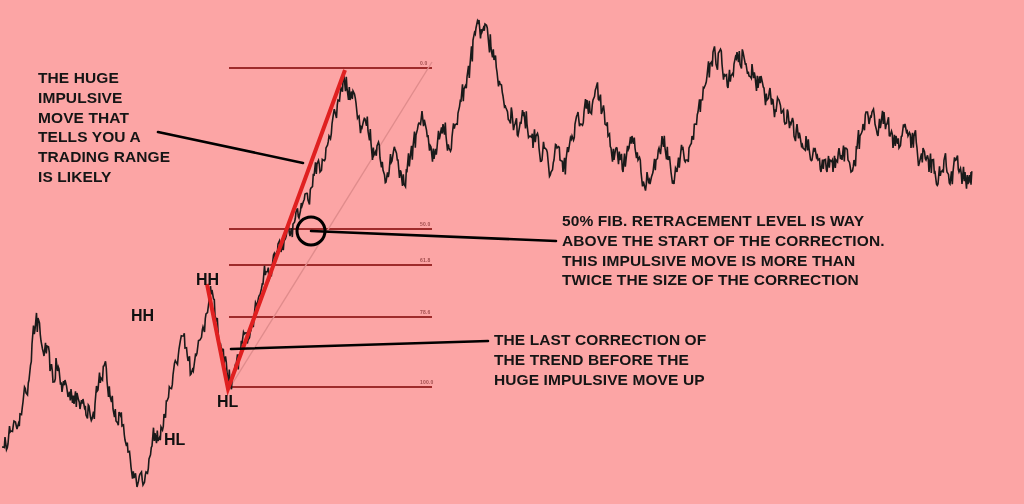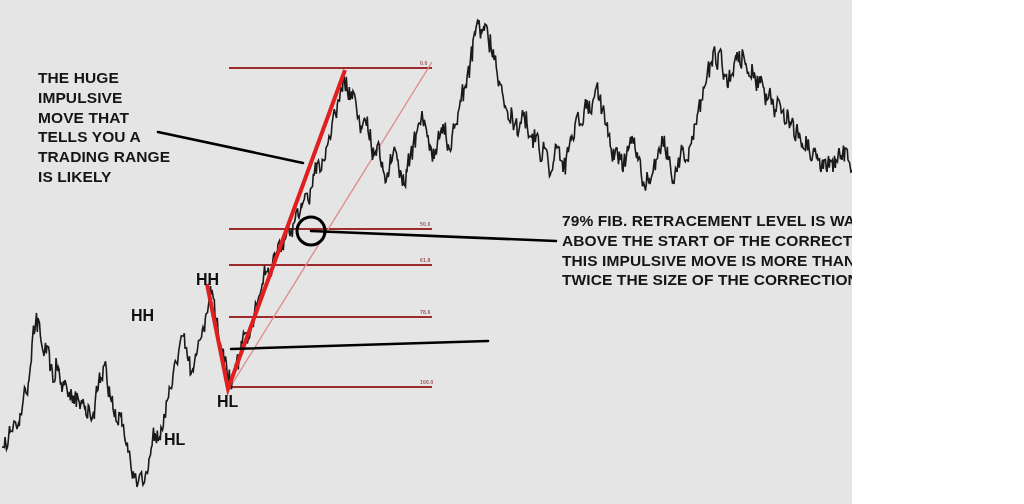--- a/index.html
+++ b/index.html
@@ -3,23 +3,23 @@
 <meta charset="utf-8">
 <title>Annotated Price Chart</title>
 <style>
   html, body {
     margin: 0;
     padding: 0;
     background: #ffffff;
   }
   #root {
     position: relative;
-    width: 852px;
+    width: 1024px;
     height: 504px;
-    background: #e5e5e5;
+    background: #fca5a5;
     overflow: hidden;
     font-family: "Liberation Sans", sans-serif;
   }
   #chart-svg {
     position: absolute;
     left: 0;
     top: 0;
     width: 1024px;
     height: 504px;
   }
@@ -86,25 +86,28 @@
       </g>
   </svg>
 
   <div class="anno anno-block" id="anno-impulse" style="left:38px; top:68px;">THE HUGE
 IMPULSIVE
 MOVE THAT
 TELLS YOU A
 TRADING RANGE
 IS LIKELY</div>
 
-  <div class="anno anno-block" id="anno-fib" style="left:562px; top:211px;">79% FIB. RETRACEMENT LEVEL IS WAY
+  <div class="anno anno-block" id="anno-fib" style="left:562px; top:211px;">50% FIB. RETRACEMENT LEVEL IS WAY
 ABOVE THE START OF THE CORRECTION.
 THIS IMPULSIVE MOVE IS MORE THAN
 TWICE THE SIZE OF THE CORRECTION</div>
 
+  <div class="anno anno-block" id="anno-correction" style="left:494px; top:330px;">THE LAST CORRECTION OF
+THE TREND BEFORE THE
+HUGE IMPULSIVE MOVE UP</div>
 
   <div id="swing-label-layer">
       <div class="swing-label" style="left: 131px; top: 307px;">HH</div>
       <div class="swing-label" style="left: 164px; top: 431px;">HL</div>
       <div class="swing-label" style="left: 196px; top: 271px;">HH</div>
       <div class="swing-label" style="left: 217px; top: 393px;">HL</div>
     </div>
   <div id="fib-tag-layer">
       <div class="fib-tag" style="left: 420px; top: 60px;">0.0</div>
       <div class="fib-tag" style="left: 420px; top: 221px;">50.0</div>

